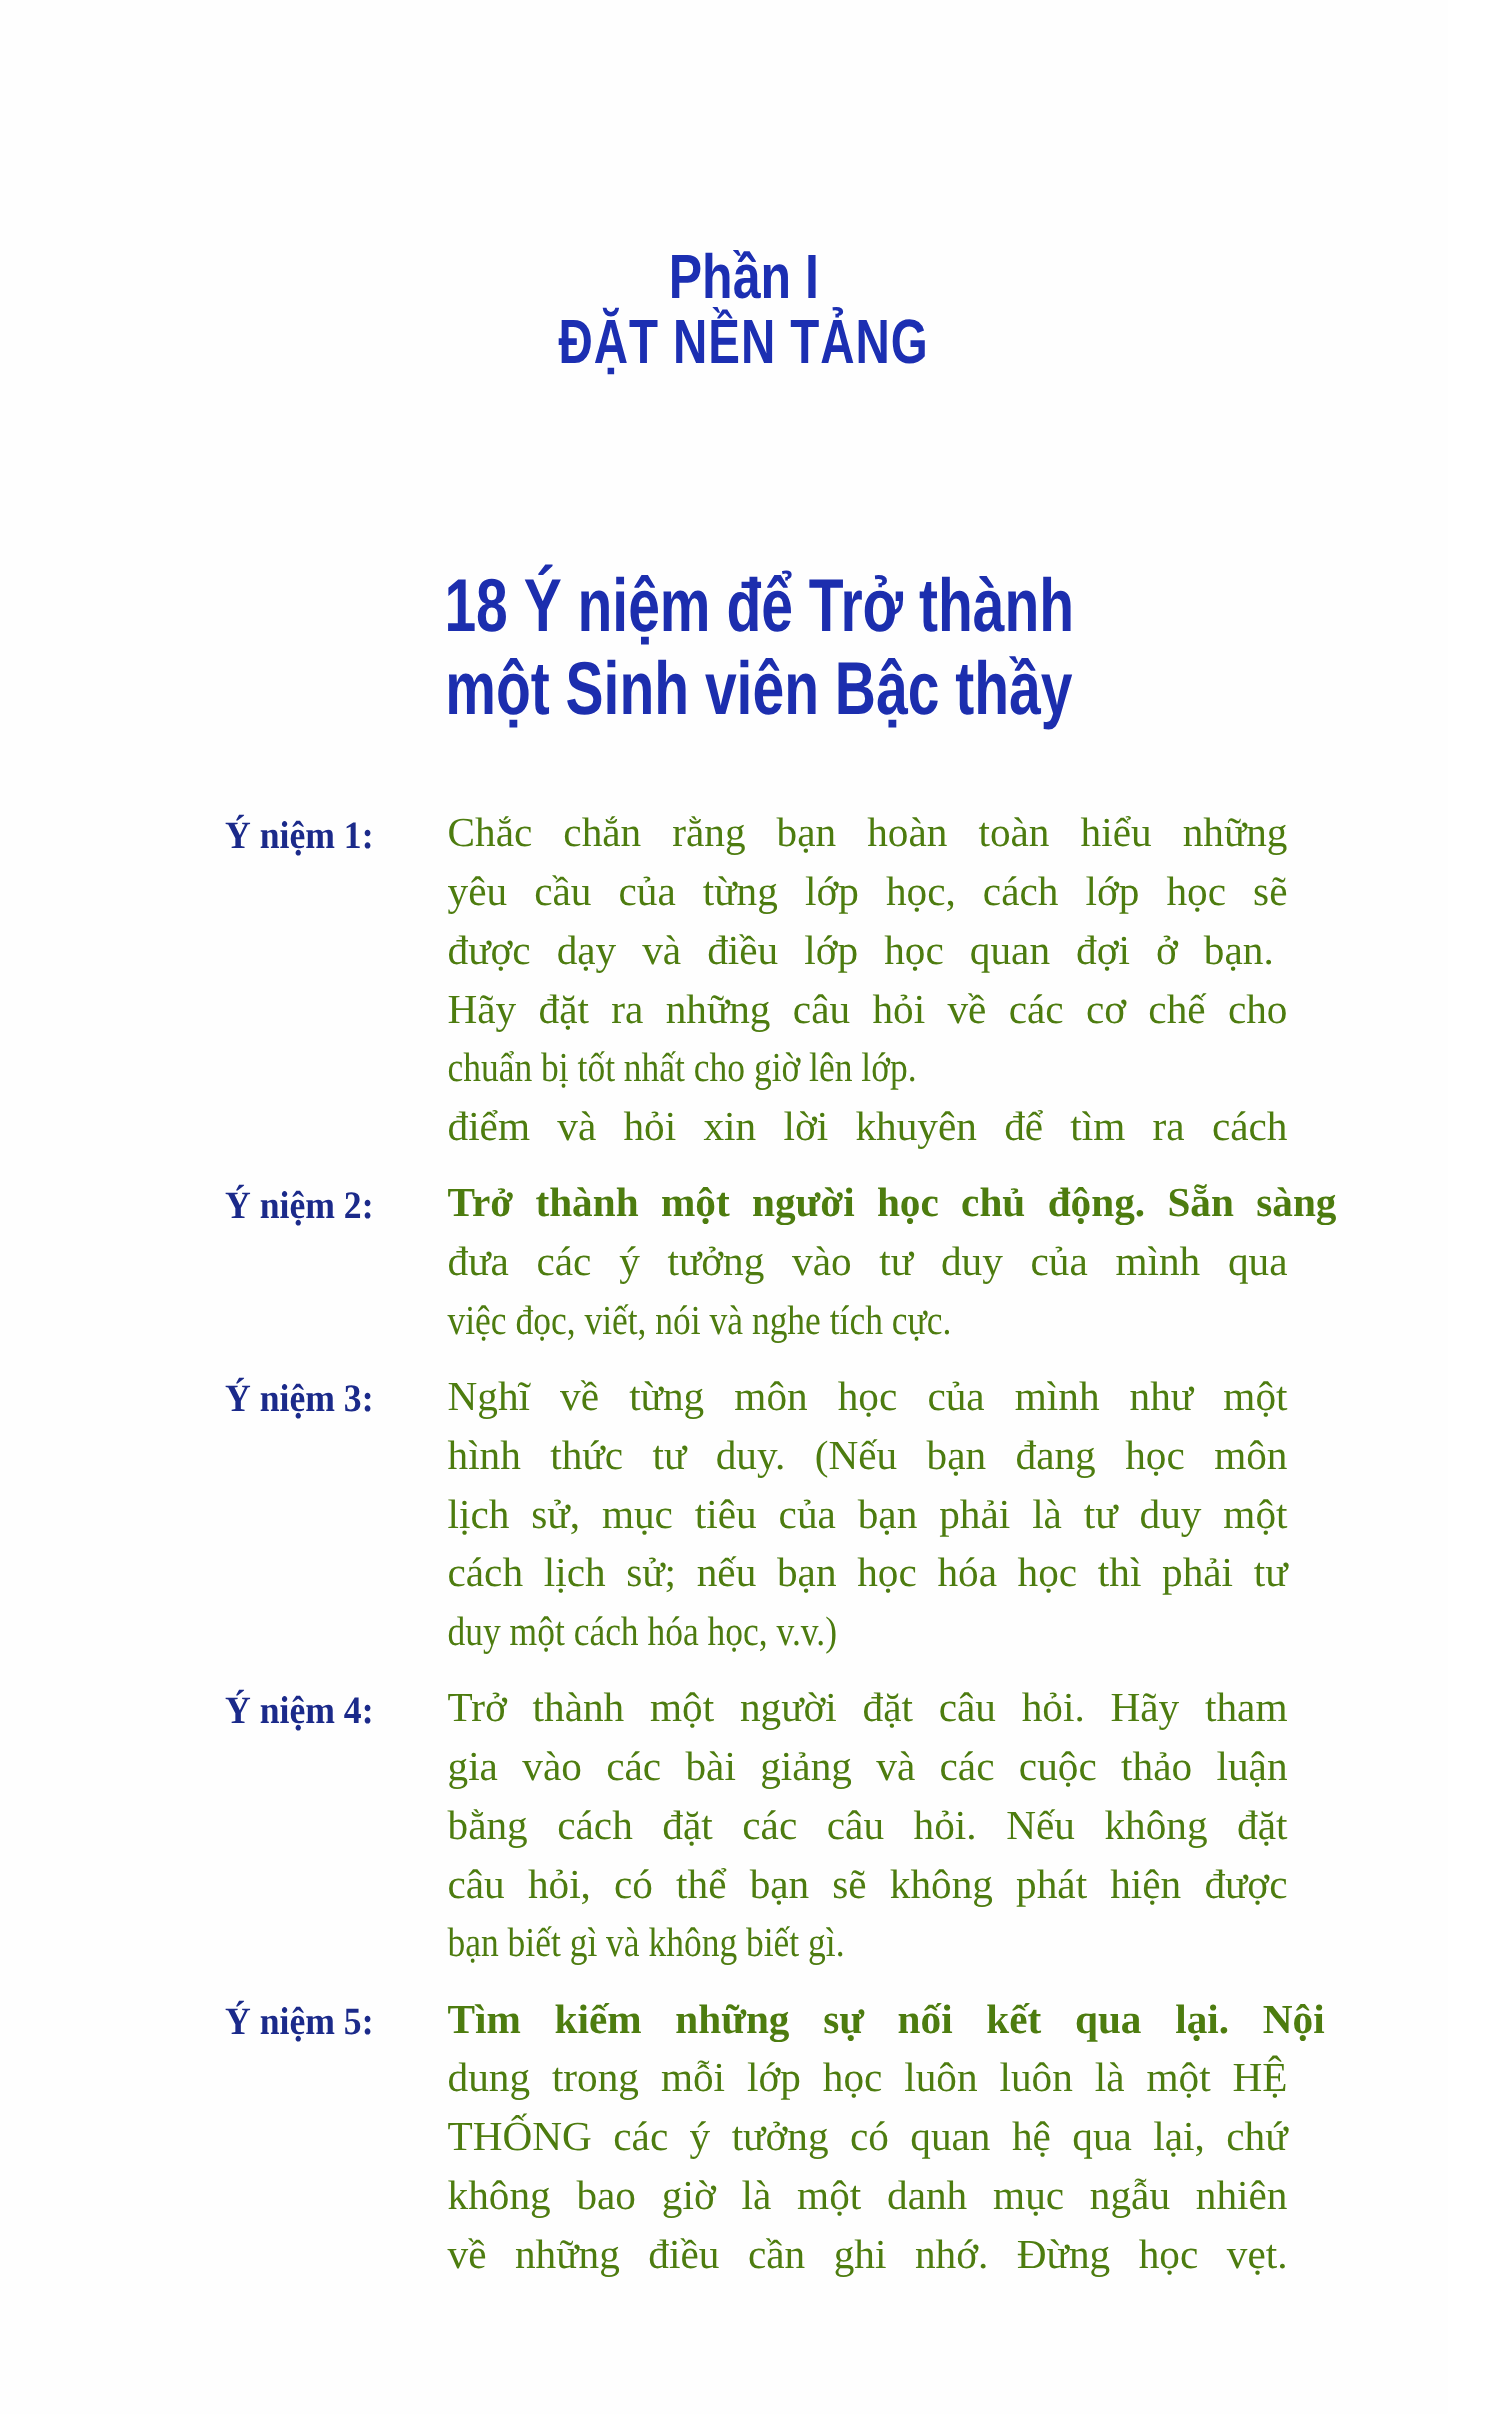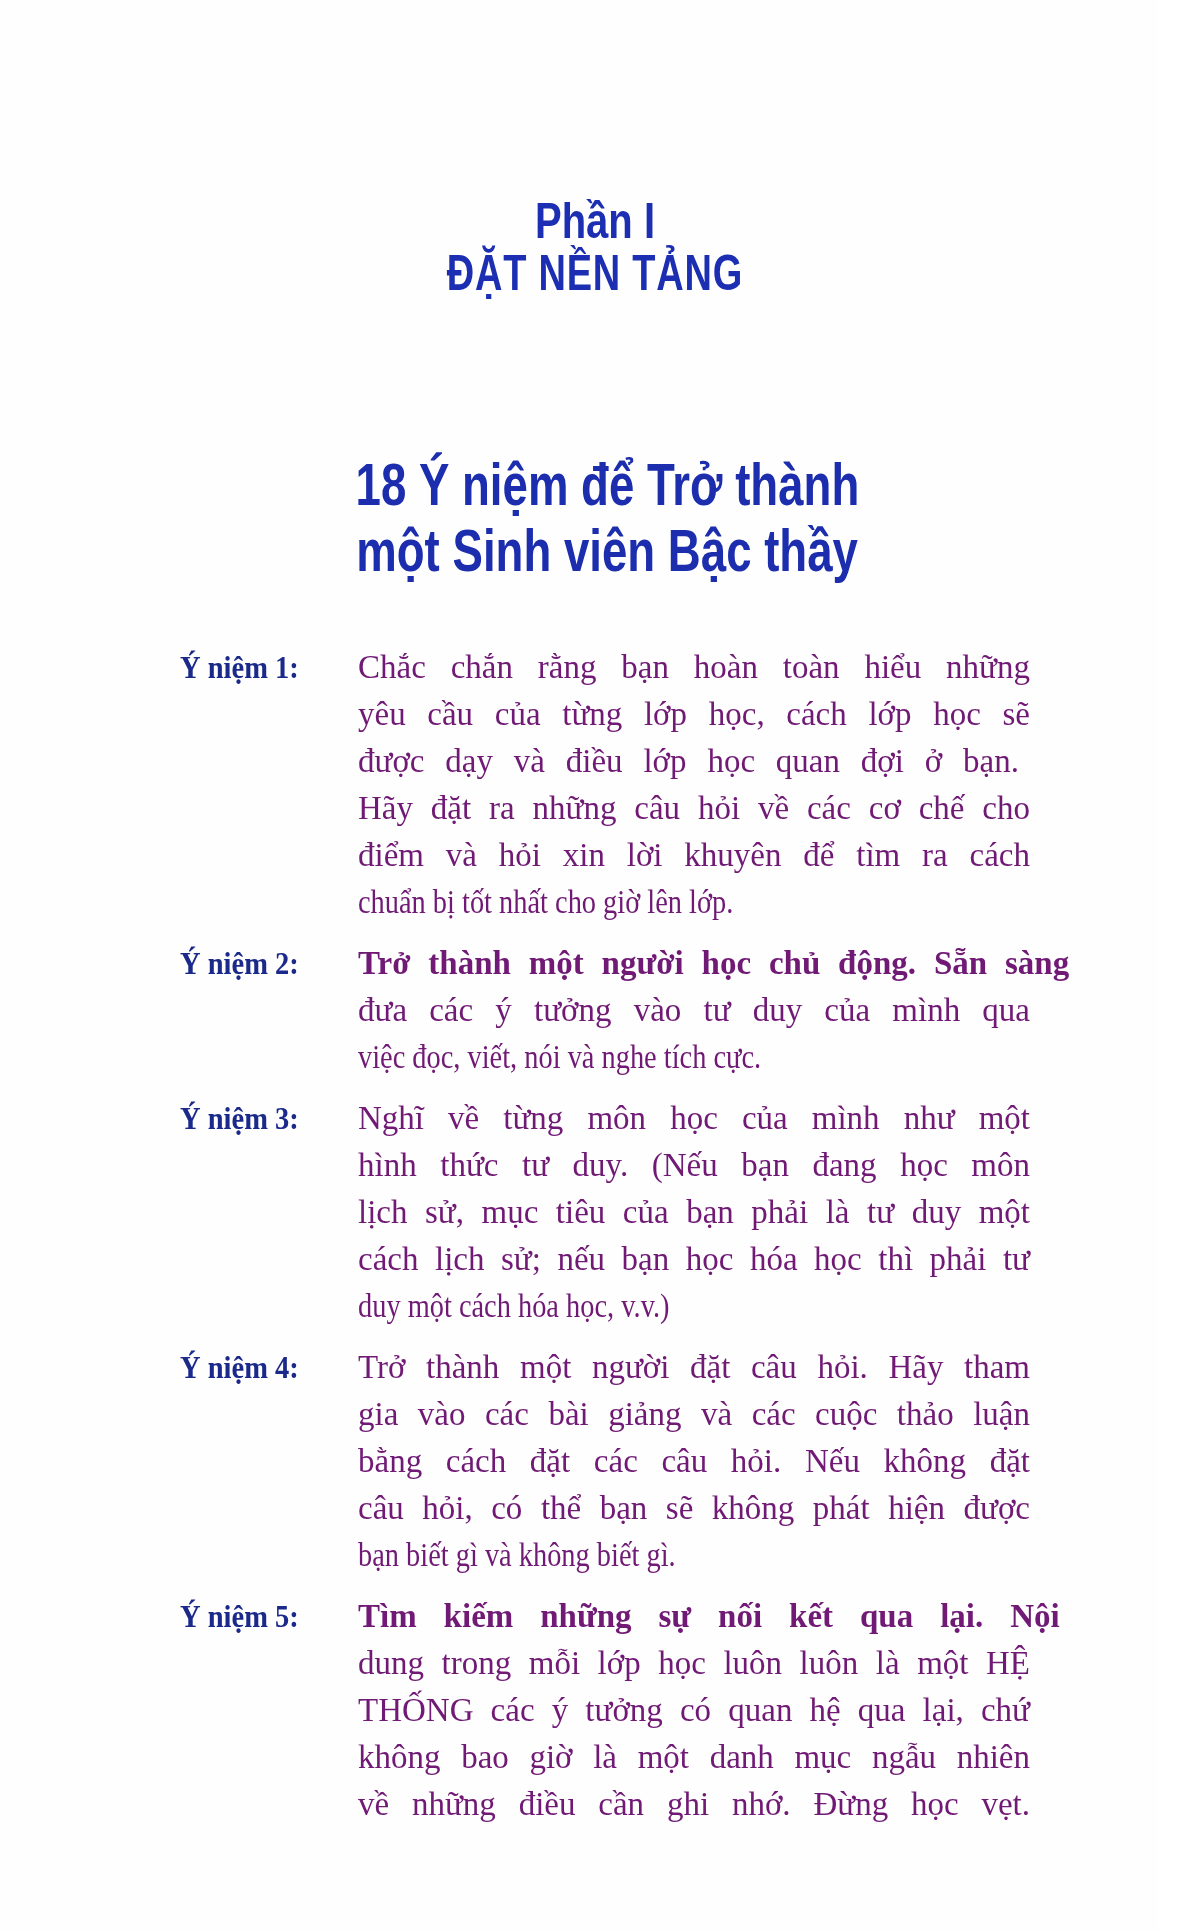--- a/index.html
+++ b/index.html
@@ -29,21 +29,21 @@
   .ideas { position: absolute; left: 180px; top: 620px; width: 860px; margin-top: 24px; }
   .idea { position: relative; margin-bottom: 14px; }
   .idea-label {
     position: absolute; left: 0; top: 0; width: 170px;
     font-family: "Liberation Serif", serif; font-weight: bold; color: #1b2a8a;
     font-size: 31px; line-height: 47px; white-space: nowrap;
     transform: scaleX(0.92); transform-origin: left center;
   }
   .idea-body { margin-left: 178px; width: 672px; }
   .line {
-    font-family: "Liberation Serif", serif; color: #701a75;
+    font-family: "Liberation Serif", serif; color: #4d7c0f;
     font-size: 33px; line-height: 47px; height: 47px;
     text-align: justify; text-align-last: justify; white-space: nowrap; overflow: visible;
   }
   .line .inner { display: inline-block; transform-origin: left center; }
   .line.last { text-align-last: left; }
 </style>
 </head>
 <body>
 
 <div class="page">
@@ -64,22 +64,22 @@
 
   <div class="ideas">
 
     <div class="idea">
       <div class="idea-label">Ý niệm 1:</div>
       <div class="idea-body">
         <div class="line"><span class="inner" style="word-spacing: 16.6004px;">Chắc chắn rằng bạn hoàn toàn hiểu những</span></div>
         <div class="line"><span class="inner" style="word-spacing: 13.4149px;">yêu cầu của từng lớp học, cách lớp học sẽ</span></div>
         <div class="line"><span class="inner" style="word-spacing: 12.5833px;">được dạy và điều lớp học quan đợi ở bạn.</span></div>
         <div class="line"><span class="inner" style="word-spacing: 9.60938px;">Hãy đặt ra những câu hỏi về các cơ chế cho</span></div>
+        <div class="line last"><span class="inner" style="transform: scaleX(0.86);">chuẩn bị tốt nhất cho giờ lên lớp.</span></div>
         <div class="line"><span class="inner" style="word-spacing: 13.5677px;">điểm và hỏi xin lời khuyên để tìm ra cách</span></div>
-        <div class="line last"><span class="inner" style="transform: scaleX(0.86);">chuẩn bị tốt nhất cho giờ lên lớp.</span></div>
       </div>
     </div>
 
     <div class="idea">
       <div class="idea-label">Ý niệm 2:</div>
       <div class="idea-body">
         <div class="line"><span class="inner" style="word-spacing: 9.60742px; font-weight: bold;">Trở thành một người học chủ động. Sẵn sàng</span></div>
         <div class="line"><span class="inner" style="word-spacing: 13.9201px;">đưa các ý tưởng vào tư duy của mình qua</span></div>
         <div class="line last"><span class="inner" style="transform: scaleX(0.86);">việc đọc, viết, nói và nghe tích cực.</span></div>
       </div>

